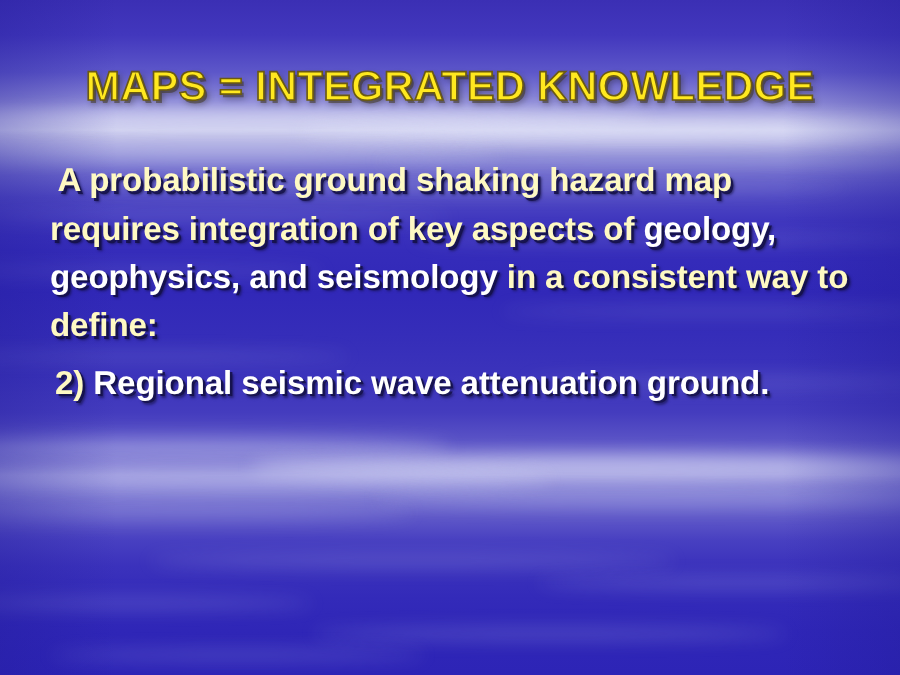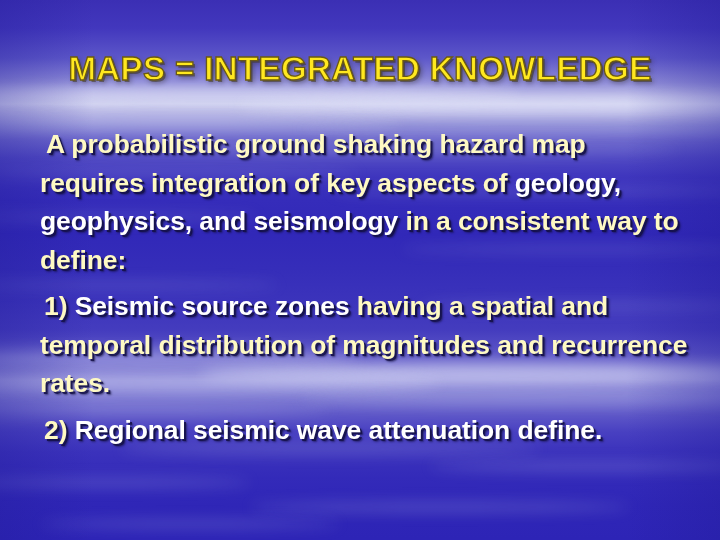--- a/index.html
+++ b/index.html
@@ -143,23 +143,20 @@
   <div id="content">
 
     <div class="title">MAPS = INTEGRATED KNOWLEDGE</div>
 
     <div class="body-block">
 
       <p class="para p-intro">
         <span class="y">A probabilistic ground shaking hazard map requires integration of key aspects of </span><span class="w">geology, geophysics,  and seismology </span><span class="y">in a consistent way to define:</span>
       </p>
 
-      <p class="para p-item">
-        <span class="y">1) </span><span class="w">Seismic source zones </span><span class="y">having a spatial and temporal distribution of magnitudes and recurrence rates.</span>
-      </p>
 
       <p class="para p-item">
-        <span class="y">2) </span><span class="w">Regional  seismic wave attenuation define.</span>
+        <span class="y">2) </span><span class="w">Regional  seismic wave attenuation ground.</span>
       </p>
 
     </div>
   </div>
 </div>
 
 </body></html>

